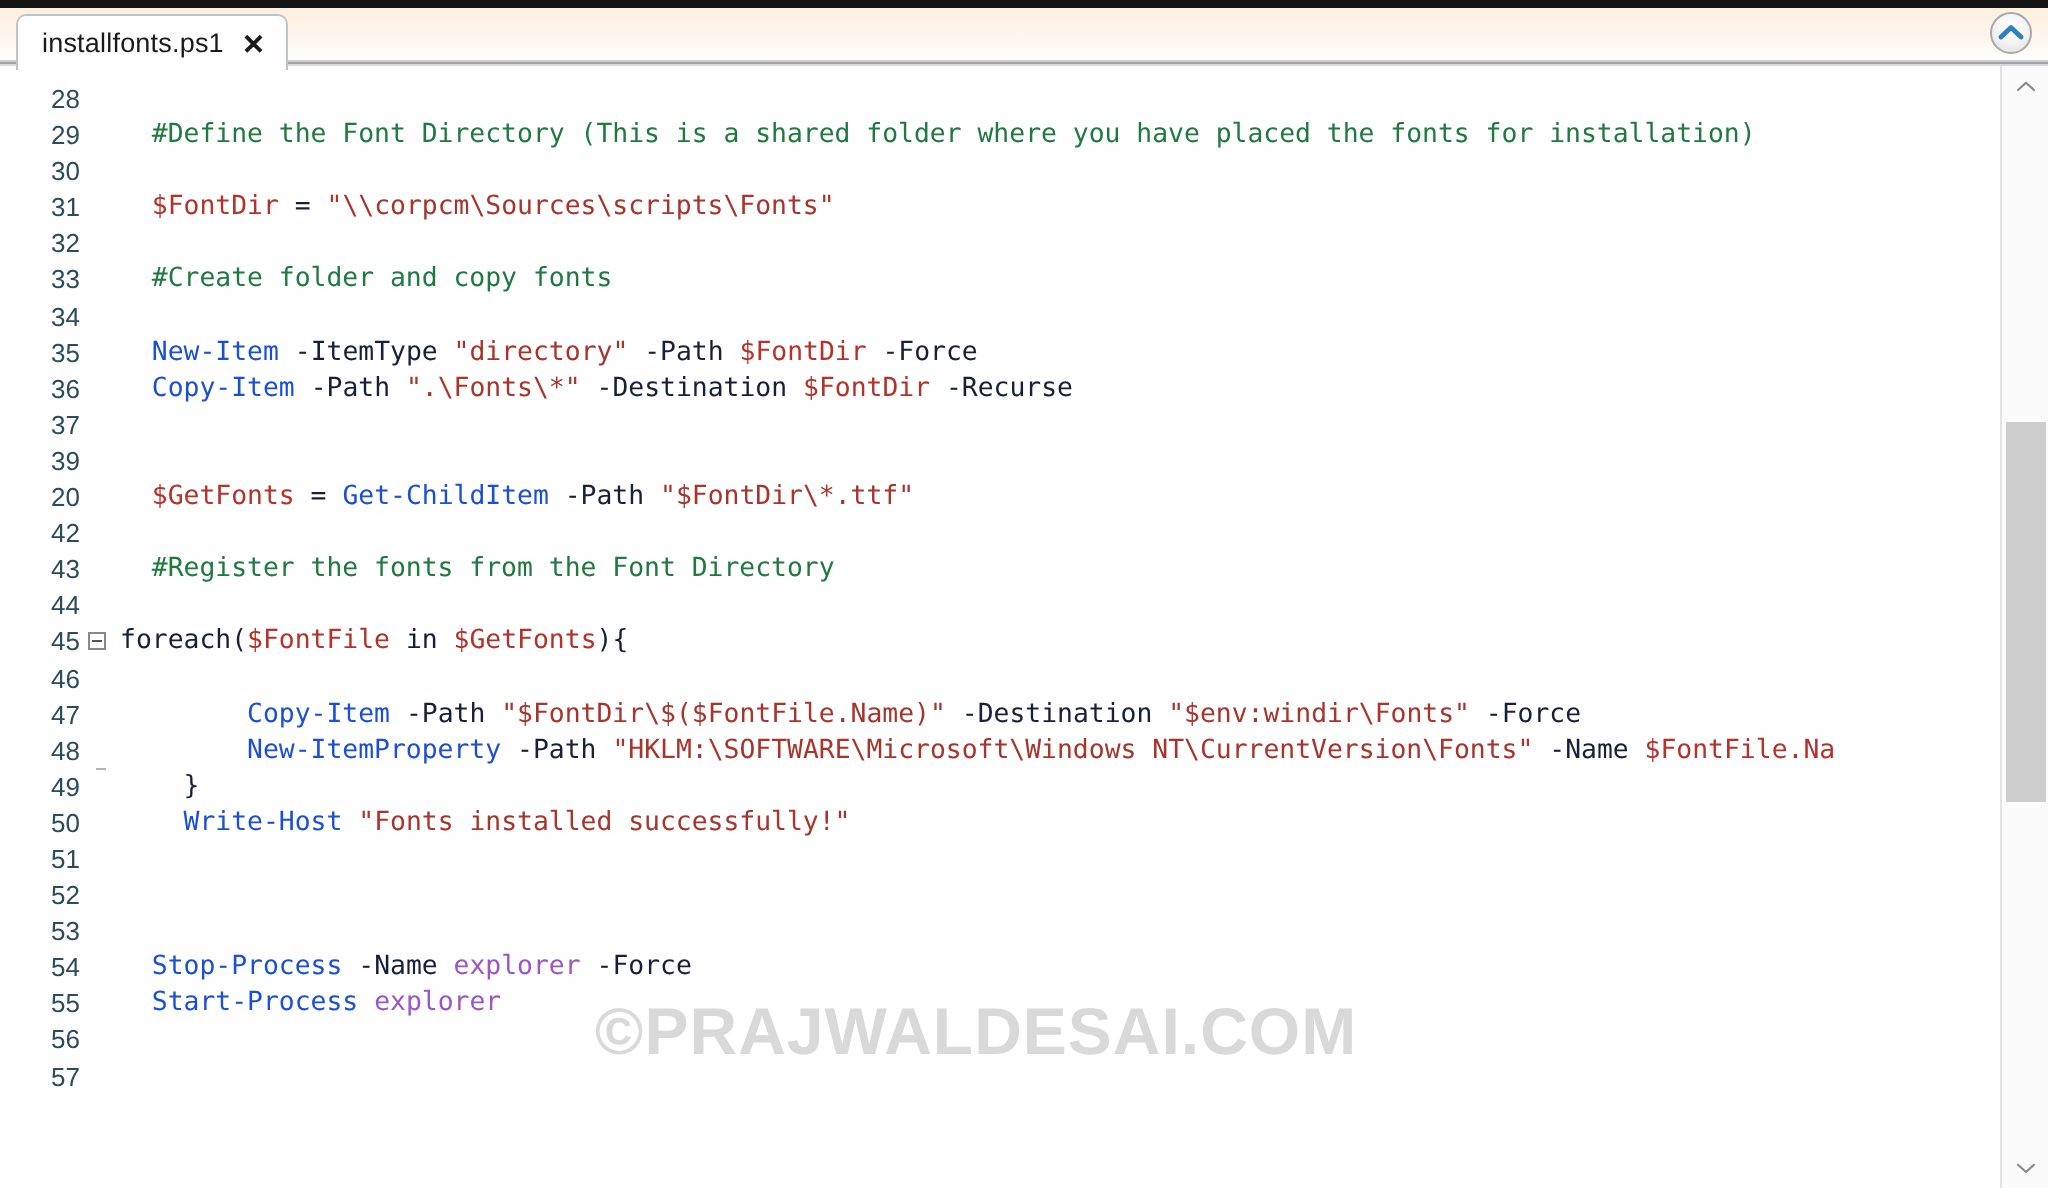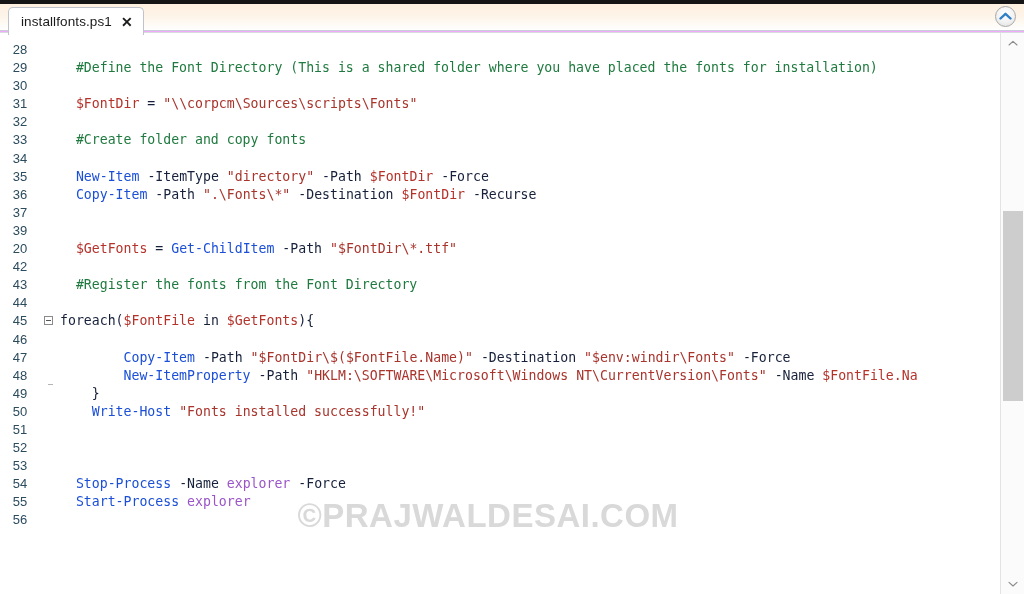--- a/index.html
+++ b/index.html
@@ -11,21 +11,21 @@
     width: 1024px;
     height: 594px;
     overflow: hidden;
     font-family: "Liberation Sans", sans-serif;
   }
 
   #app {
     position: relative;
     width: 1024px;
     height: 594px;
-    background: #f0abfc;
+    background: #a3a3a3;
     box-sizing: border-box;
   }
 
   
   .top-strip {
     position: absolute;
     left: 0; top: 0;
     width: 1024px; height: 4px;
     background: #151515;
   }
@@ -123,21 +123,21 @@
     align-items: flex-start;
     height: 18.1px;
     line-height: 18.1px;
     white-space: pre;
     font-family: "DejaVu Sans Mono", "Liberation Mono", monospace;
     font-size: 13.2px;
   }
 
   .gutter {
     flex: 0 0 40px;
-    text-align: center;
+    text-align: right;
     padding-right: 2px;
     color: #2b4b5e;
     font-family: "Liberation Sans", sans-serif;
     font-size: 13px;
     user-select: none;
   }
 
   .fold {
     flex: 0 0 14px;
     position: relative;
@@ -298,20 +298,21 @@
           <div class="row"><div class="gutter">47</div><div class="fold"><span class="fold-line"></span></div><div class="code"><span class="t-txt">        </span><span class="t-cmd">Copy-Item</span><span class="t-txt"> </span><span class="t-par">-Path</span><span class="t-txt"> </span><span class="t-str">"$FontDir\$($FontFile.Name)"</span><span class="t-txt"> </span><span class="t-par">-Destination</span><span class="t-txt"> </span><span class="t-str">"$env:windir\Fonts"</span><span class="t-txt"> </span><span class="t-par">-Force</span></div></div>
           <div class="row"><div class="gutter">48</div><div class="fold"><span class="fold-line"></span></div><div class="code"><span class="t-txt">        </span><span class="t-cmd">New-ItemProperty</span><span class="t-txt"> </span><span class="t-par">-Path</span><span class="t-txt"> </span><span class="t-str">"HKLM:\SOFTWARE\Microsoft\Windows NT\CurrentVersion\Fonts"</span><span class="t-txt"> </span><span class="t-par">-Name</span><span class="t-txt"> </span><span class="t-var">$FontFile.Na</span></div></div>
           <div class="row"><div class="gutter">49</div><div class="fold"><span class="fold-line end"></span></div><div class="code"><span class="t-pun">    }</span></div></div>
           <div class="row"><div class="gutter">50</div><div class="fold"></div><div class="code"><span class="t-txt">    </span><span class="t-cmd">Write-Host</span><span class="t-txt"> </span><span class="t-str">"Fonts installed successfully!"</span></div></div>
           <div class="row"><div class="gutter">51</div><div class="fold"></div><div class="code"></div></div>
           <div class="row"><div class="gutter">52</div><div class="fold"></div><div class="code"></div></div>
           <div class="row"><div class="gutter">53</div><div class="fold"></div><div class="code"><span class="t-txt">  </span></div></div>
           <div class="row"><div class="gutter">54</div><div class="fold"></div><div class="code"><span class="t-txt">  </span><span class="t-cmd">Stop-Process</span><span class="t-txt"> </span><span class="t-par">-Name</span><span class="t-txt"> </span><span class="t-mag">explorer</span><span class="t-txt"> </span><span class="t-par">-Force</span></div></div>
           <div class="row"><div class="gutter">55</div><div class="fold"></div><div class="code"><span class="t-txt">  </span><span class="t-cmd">Start-Process</span><span class="t-txt"> </span><span class="t-mag">explorer</span></div></div>
           <div class="row"><div class="gutter">56</div><div class="fold"></div><div class="code"></div></div>
+          <div class="row"><div class="gutter">57</div><div class="fold"></div><div class="code"></div></div>
         </div>
 
       <div class="watermark">©PRAJWALDESAI.COM</div>
     </div>
 
     <div class="vscroll">
       <div class="vs-btn up">
         <svg class="chev" viewBox="0 0 10 6" aria-hidden="true">
           <path d="M1 5 L5 1.4 L9 5" fill="none" stroke="#8a8a8a" stroke-width="1.1" stroke-linecap="round" stroke-linejoin="round"></path>
         </svg>

